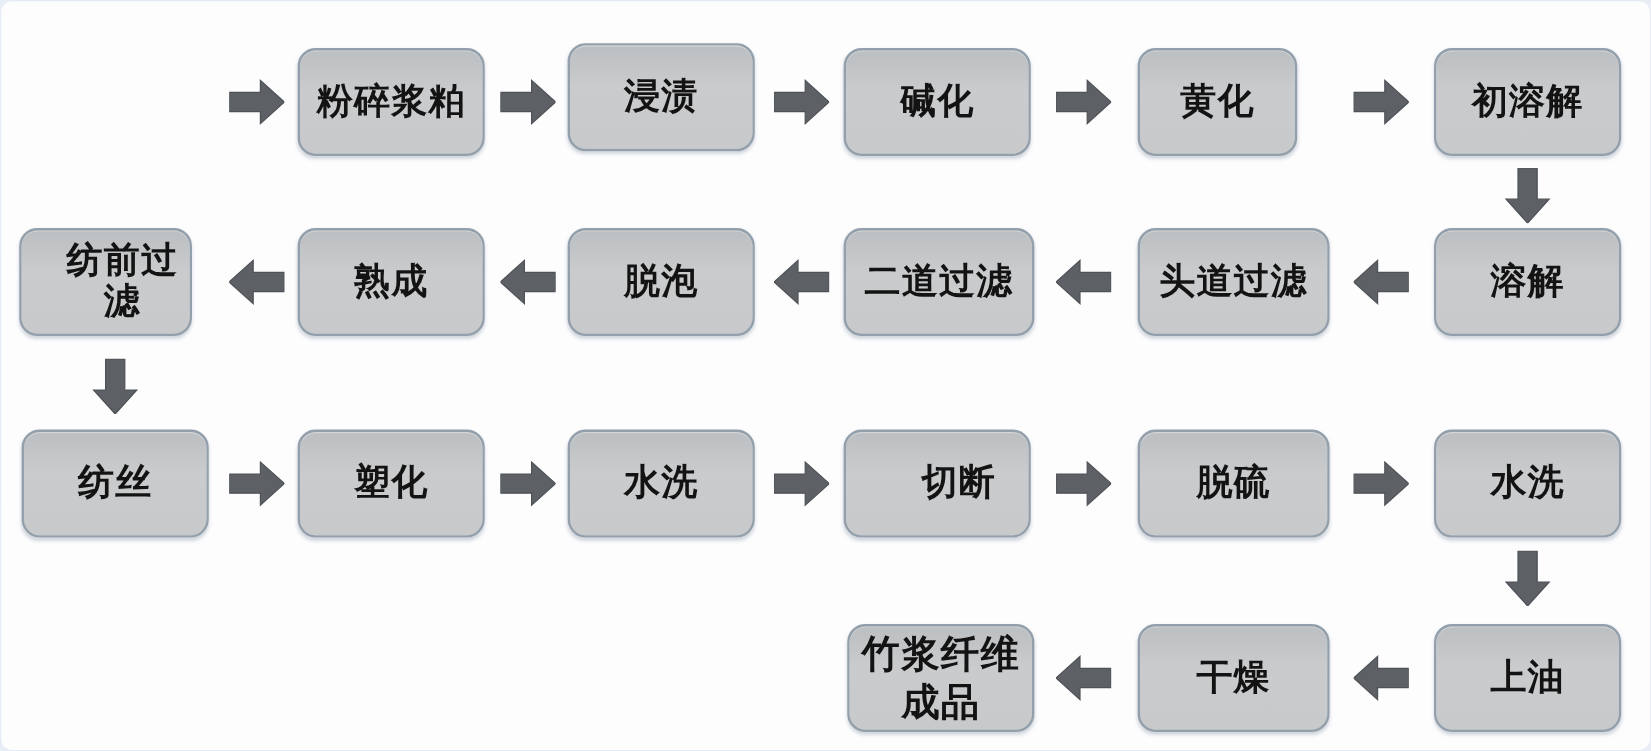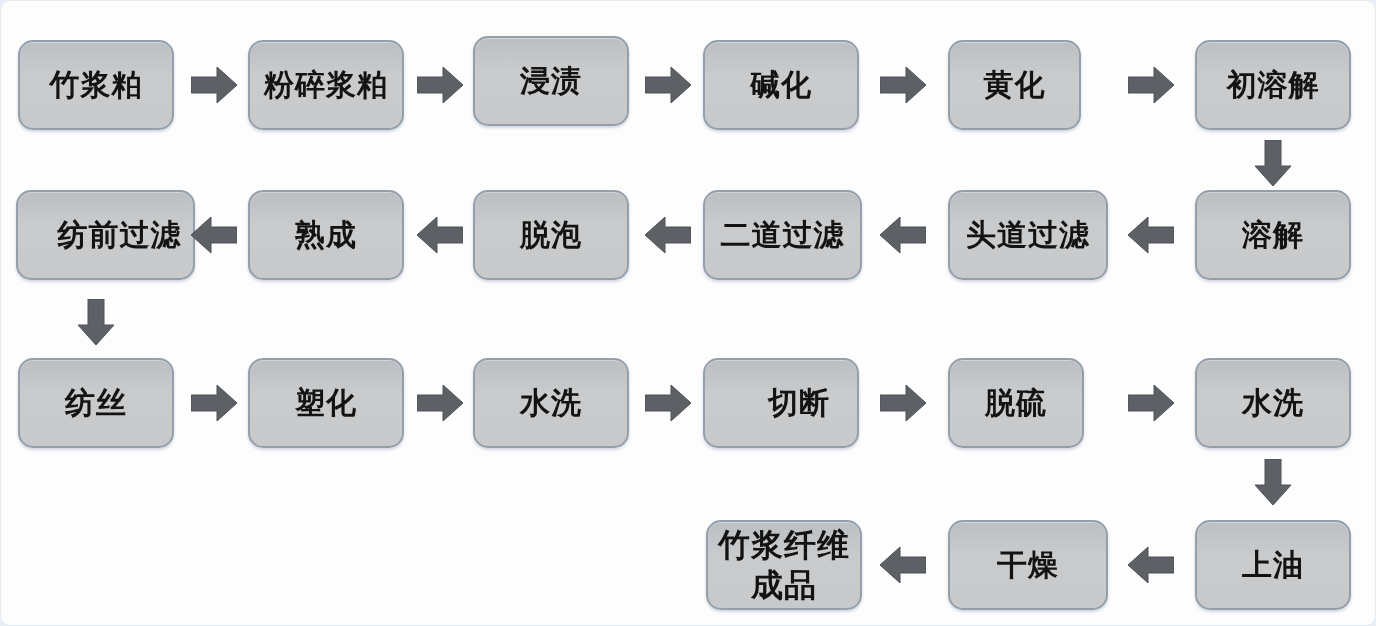--- a/index.html
+++ b/index.html
@@ -41,39 +41,38 @@
   }
   .node.small { font-size: 32px; line-height: 1.25; }
   .arrow { position: absolute; }
   .arrow svg { display: block; }
 </style>
 </head>
 <body>
 
 <div class="canvas">
 
-  <div class="node" style="left:18px;   top:40px;">竹浆粕</div>
   <div class="node" style="left:248px;  top:40px;">粉碎浆粕</div>
   <div class="node" style="left:473px;  top:36px;">浸渍</div>
   <div class="node" style="left:703px;  top:40px;">碱化</div>
   <div class="node" style="left:948px;  top:40px;width:133px;">黄化</div>
   <div class="node" style="left:1195px; top:40px;">初溶解</div>
 
   <div class="node" style="left:1195px; top:190px;">溶解</div>
   <div class="node" style="left:948px;  top:190px;width:160px;border-radius:15px;">头道过滤</div>
   <div class="node" style="left:703px;  top:190px;width:159px;">二道过滤</div>
   <div class="node" style="left:473px;  top:190px;">脱泡</div>
   <div class="node" style="left:248px;  top:190px;">熟成</div>
-  <div class="node" style="left:16px;   top:190px;width:179px;padding-left:28px;">纺前过滤</div>
+  <div class="node" style="left:16px;   top:190px;width:144px;padding-left:28px;">纺前过滤</div>
 
   <div class="node" style="left:18px;   top:358px;">纺丝</div>
   <div class="node" style="left:248px;  top:358px;">塑化</div>
   <div class="node" style="left:473px;  top:358px;">水洗</div>
   <div class="node" style="left:703px;  top:358px;padding-left:36px;">切断</div>
-  <div class="node" style="left:948px;  top:358px;width:136px;">脱硫</div>
+  <div class="node" style="left:948px;  top:358px;width:160px;">脱硫</div>
   <div class="node" style="left:1195px; top:358px;">水洗</div>
 
   <div class="node" style="left:1195px; top:520px;">上油</div>
   <div class="node" style="left:948px;  top:520px;width:160px;">干燥</div>
   <div class="node small" style="left:706px; top:520px;">竹浆纤维
 成品</div>
 
   <div class="arrow" style="left:191px;  top:65px;">
       <svg width="46" height="40" viewBox="0 0 46 40">
         <polygon points="0,12 26,12 26,2 46,20 26,38 26,28 0,28" fill="#5d6165" stroke="#4e5256" stroke-width="1"></polygon>

